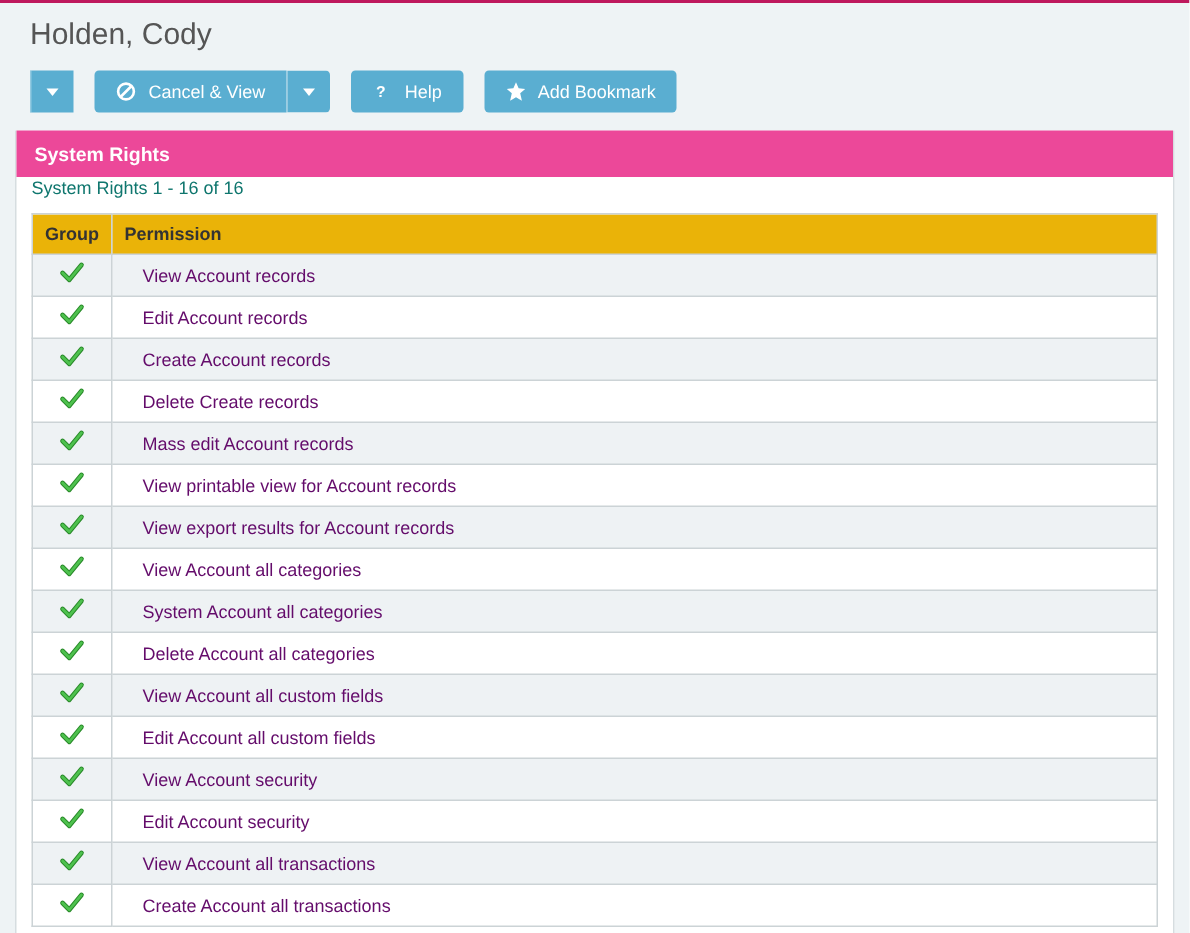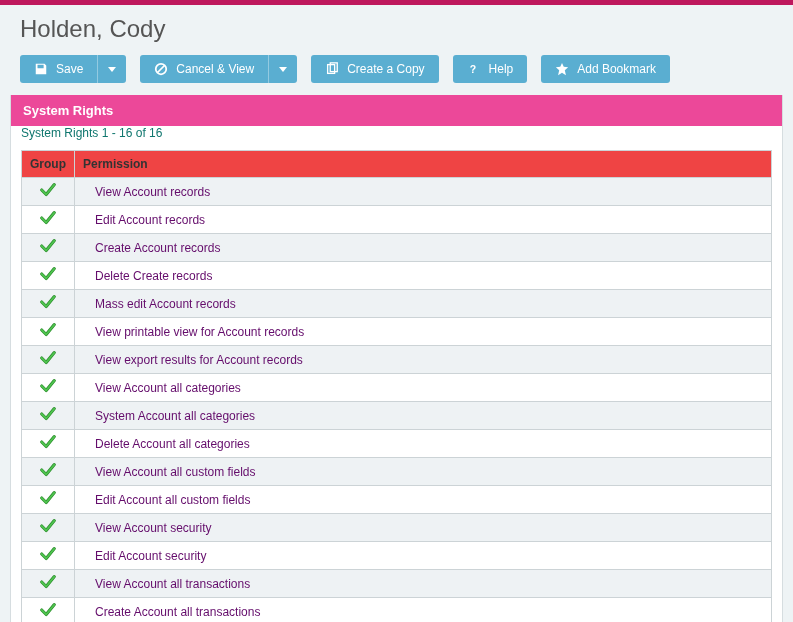--- a/index.html
+++ b/index.html
@@ -5,25 +5,25 @@
   * { box-sizing: border-box; }
   body {
     margin: 0;
     font-family: "Segoe UI", Tahoma, Geneva, sans-serif;
     font-size: 12px;
     background: #eef3f5;
     color: #222;
     width: 793px;
   }
   .page-title {
-    font-size: 24px;
+    font-size: 20px;
     font-weight: 400;
     color: #555;
     padding: 10px 20px 8px 20px;
-    border-top: 5px solid #be185d;
+    border-top: 2px solid #be185d;
   }
   .toolbar {
     display: flex;
     gap: 14px;
     padding: 4px 20px 12px 20px;
   }
   .btn-group {
     display: flex;
   }
   .btn {
@@ -65,21 +65,21 @@
     border-collapse: collapse;
     width: calc(100% - 20px);
     margin: 0 10px;
     border: 1px solid #ccd3d6;
   }
   th {
     text-align: left;
     font-weight: 700;
     font-size: 12px;
     padding: 6px 8px;
-    background: #ef4444;
+    background: #eab308;
     border: 1px solid #ccd3d6;
     color: #333;
   }
   th.col-group { width: 50px; }
   td {
     border: 1px solid #ccd3d6;
     padding: 5px 20px;
     color: #640c6b;
     font-size: 12px;
   }
@@ -90,57 +90,40 @@
     display:inline-block;
   }
 </style>
 </head>
 <body>
 
 <div class="page-title">Holden, Cody</div>
 
 <div class="toolbar">
   <div class="btn-group">
-    <button class="btn">
-      <span class="ic">
-        <svg viewBox="0 0 16 16" width="14" height="14">
-            <path fill="#fff" d="M2 2h10l2 2v10H2V2zm2 1v4h7V3H4zm1 7h6v3H5v-3z"></path>
-          </svg>
-      </span>
-      <span>Save</span>
-    </button>
     <button class="btn caret">
       <span class="caret-down"></span>
     </button>
   </div>
 
   <div class="btn-group">
     <button class="btn">
       <span class="ic">
         <svg viewBox="0 0 16 16" width="14" height="14">
             <circle cx="8" cy="8" r="6" fill="none" stroke="#fff" stroke-width="2"></circle>
             <line x1="4" y1="12" x2="12" y2="4" stroke="#fff" stroke-width="2"></line>
           </svg>
       </span>
       <span>Cancel &amp; View</span>
     </button>
     <button class="btn caret">
       <span class="caret-down"></span>
     </button>
   </div>
 
-  <button class="btn">
-    <span class="ic">
-      <svg viewBox="0 0 16 16" width="14" height="14">
-          <rect x="3" y="3" width="8" height="10" fill="none" stroke="#fff" stroke-width="1.5"></rect>
-          <rect x="6" y="1" width="8" height="10" fill="none" stroke="#fff" stroke-width="1.5"></rect>
-        </svg>
-    </span>
-    <span>Create a Copy</span>
-  </button>
 
   <button class="btn">
     <span class="ic">
       <svg viewBox="0 0 16 16" width="14" height="14">
           <text x="3" y="12" font-size="12" fill="#fff" font-weight="bold">?</text>
         </svg>
     </span>
     <span>Help</span>
   </button>
 

